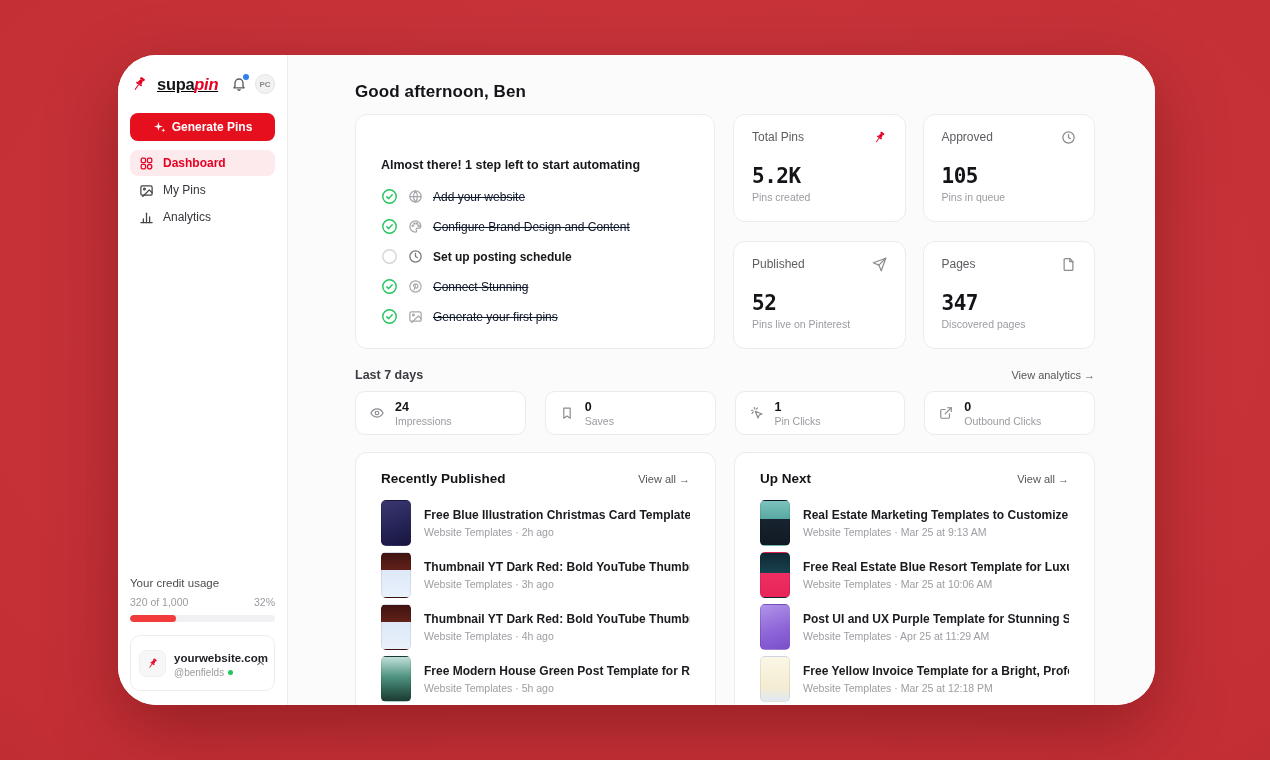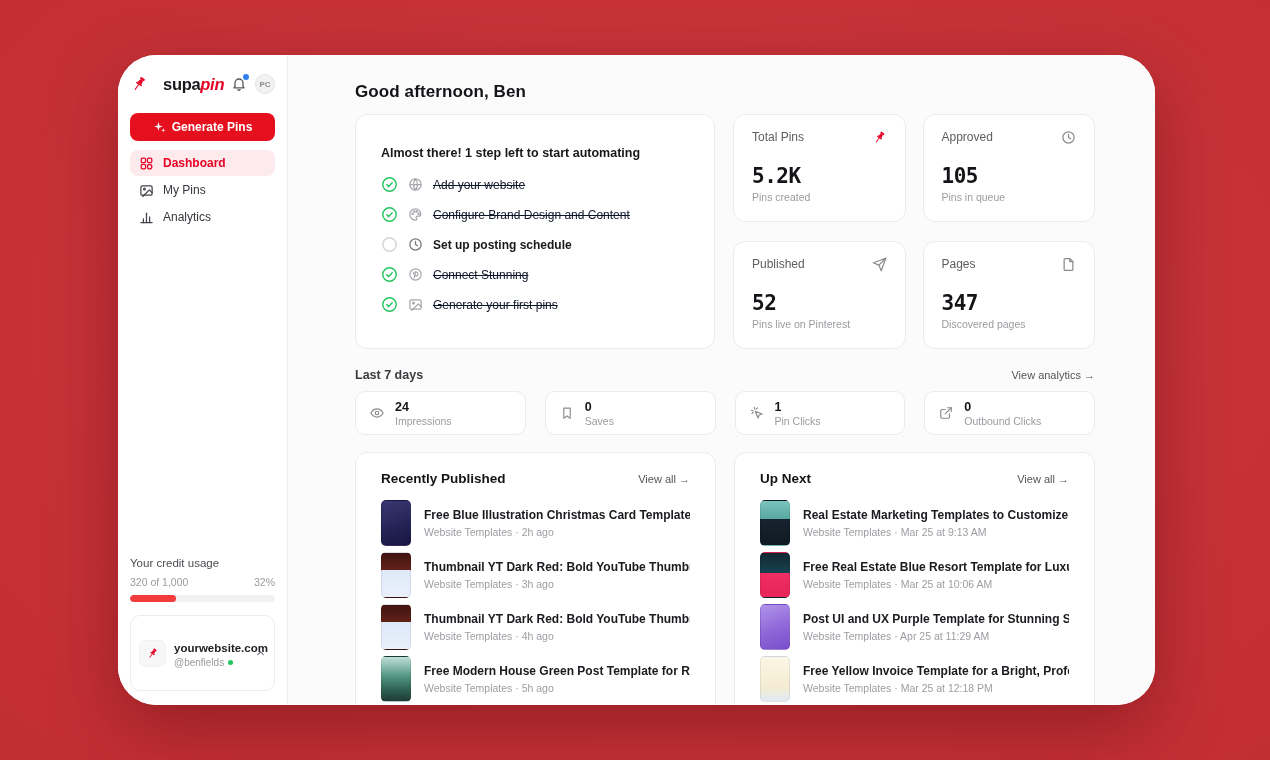--- a/index.html
+++ b/index.html
@@ -11,21 +11,21 @@
   }
   .window {
     position:absolute; left:118px; top:55px; width:1037px; height:650px;
     background:#ffffff; border-radius:38px; overflow:hidden; display:flex;
     box-shadow:0 24px 70px rgba(60,0,0,.35);
   }
   
   .sidebar { width:170px; flex:none; background:#fff; border-right:1px solid #ededee;
     padding:12px 12px 14px; display:flex; flex-direction:column; }
   .logo-row { display:flex; align-items:center; justify-content:space-between; height:34px; }
-  .logo { display:flex; align-items:flex-start; gap:15px; cursor:pointer; }
+  .logo { display:flex; align-items:flex-start; gap:9px; cursor:pointer;text-decoration:underline; }
   .logo-text { font-size:16.5px; font-weight:800; letter-spacing:-.3px; }
   .logo-supa { color:#17171c; }
   .logo-pin { color:#e60023; font-style:italic; }
   .top-actions { display:flex; align-items:center; gap:8px; }
   .bell { position:relative; width:16px; height:16px; color:#5b5b60; cursor:pointer; }
   .bell-dot { position:absolute; top:-2px; right:-2px; width:6px; height:6px; border-radius:50%; }
   .avatar { width:20px; height:20px; border-radius:50%; background:#f2f2f3; border:1px solid #e4e4e6;
     font-size:8px; font-weight:700; color:#8a8a90; display:flex; align-items:center; justify-content:center; cursor:pointer;text-align:right; }
   .generate-btn { margin-top:12px; height:28px; border:none; border-radius:8px; color:#fff;
     font-family:inherit; font-size:12px; font-weight:700; display:flex; align-items:center; justify-content:center;
@@ -34,37 +34,37 @@
   .nav-item { height:26px; display:flex; align-items:center; gap:9px; padding:0 9px; border-radius:8px;
     font-size:12px; color:#36363c; cursor:pointer; }
   .nav-item .nav-icon { width:15px; height:15px; color:#44444a; flex:none; }
   .nav-item.active { background:#fdeaec; color:#e60023; font-weight:700; }
   .nav-item.active .nav-icon { color:#e60023; }
   .sidebar-bottom { margin-top:auto; }
   .credits-title { font-size:11.5px; color:#4c4c52; margin-bottom:7px; }
   .credits-row { display:flex; justify-content:space-between; font-size:10.5px; color:#9b9ba1; margin-bottom:7px; }
   .progress-track { height:7px; background:#f1f1f3; border-radius:4px; overflow:hidden; }
   .progress-fill { height:100%; border-radius:4px; }
-  .account-card { margin-top:13px; border:1px solid #ececee; border-radius:10px; padding:22px 8px;
+  .account-card { margin-top:13px; border:1px solid #ececee; border-radius:10px; padding:12px 8px;
     display:flex; align-items:center; gap:8px; cursor:pointer; background:#fff; }
   .account-icon-box { width:27px; height:27px; border-radius:7px; background:#f7f7f8; border:1px solid #f0f0f1;
     display:flex; align-items:center; justify-content:center; flex:none; }
   .account-texts { flex:1; min-width:0; }
   .account-website { font-size:11.5px; font-weight:700; color:#1d1d22; white-space:nowrap; }
   .account-handle-row { display:flex; align-items:center; gap:4px; margin-top:1px; }
   .account-handle { font-size:10px; color:#9b9ba1; }
   .green-dot { width:5px; height:5px; border-radius:50%; }
   .chevron-up { width:11px; height:11px; color:#6e6e74; flex:none; }
   
   .main { flex:1; background:#fbfbfc; padding:27px 60px 0 67px; overflow:hidden; }
   .greeting { font-size:17px; line-height:20px; font-weight:800; color:#141418; letter-spacing:.1px; }
   .subtitle { font-size:12px; line-height:14px; color:#8e8e94; margin-top:5px; }
   .row1 { display:flex; gap:18px; margin-top:12px; }
   .card { background:#fff; border:1px solid #ebebed; border-radius:12px; }
-  .onboarding-card { width:360px; height:235px; padding:31px 25px; flex:none; }
+  .onboarding-card { width:360px; height:235px; padding:43px 25px; flex:none; }
   .onboarding-title { font-size:12.5px; font-weight:700; color:#18181c; }
   .steps { margin-top:16px; display:flex; flex-direction:column; gap:13px; }
   .step { display:flex; align-items:center; gap:10px; cursor:pointer; }
   .step-check { width:17px; height:17px; flex:none; }
   .step-icon { width:15px; height:15px; color:#76767c; flex:none; }
   .step-label { font-size:12px; font-weight:600; color:#18181c; }
   .step.done .step-label { color:#0f172a; text-decoration:line-through; font-weight:400; }
   .step.done .step-icon { color:#a6a6ac; }
   .stats-grid { display:grid; grid-template-columns:1fr 1fr; gap:19px 17px; flex:1; }
   .stat-card { height:108px; padding:15px 18px; cursor:default; }

